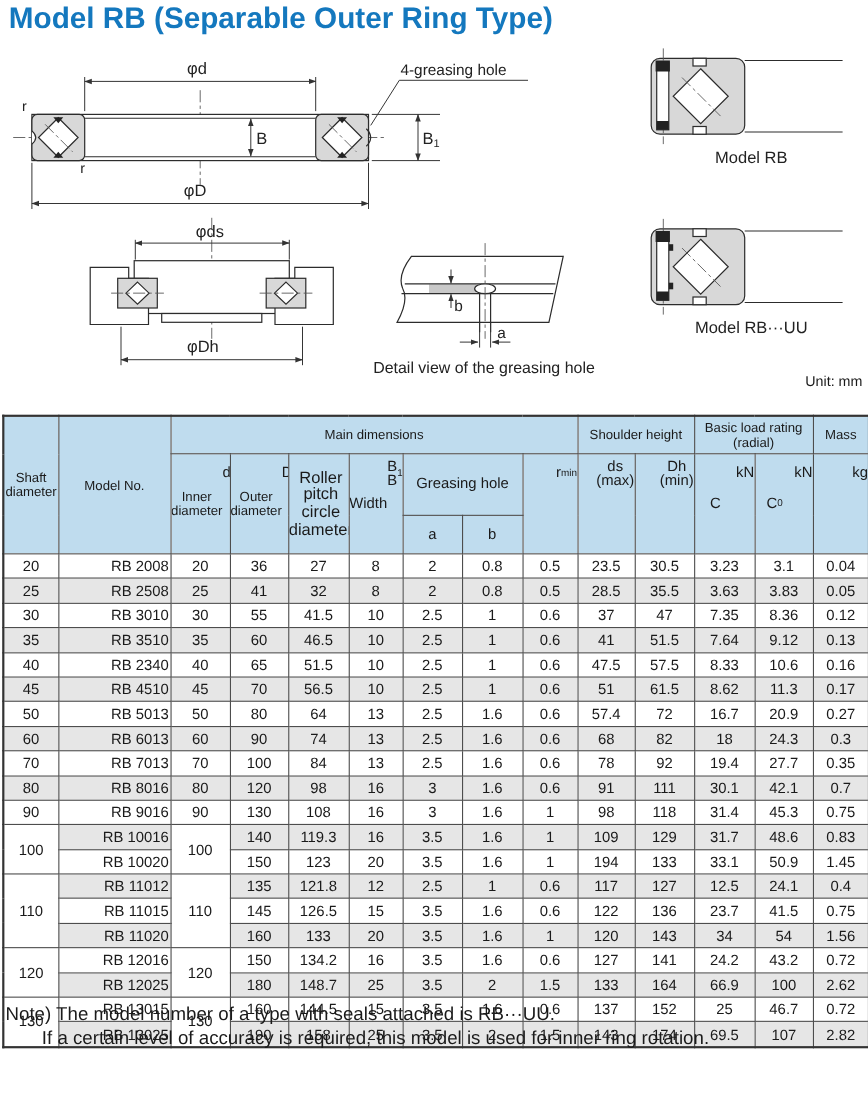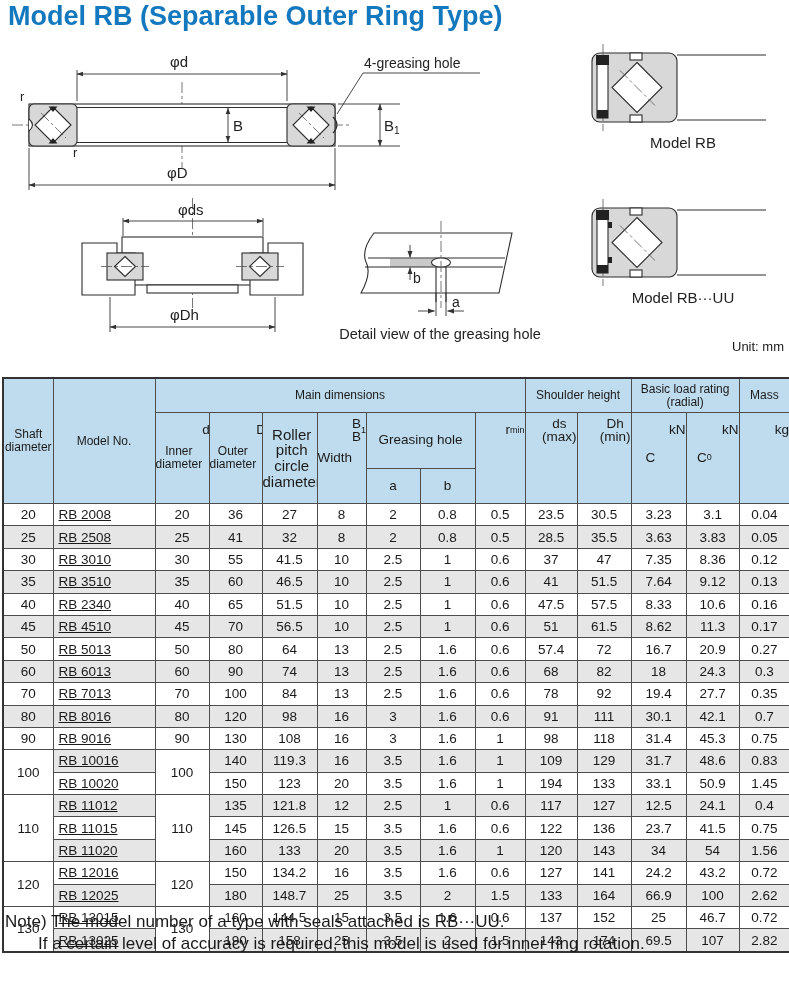--- a/index.html
+++ b/index.html
@@ -27,21 +27,21 @@
   .r3{height:34px;}
   th.gh{height:55px;}
   th.split{padding:0;vertical-align:top;height:90px;}
   .splitbox{display:flex;flex-direction:row;height:90px;}
   .splitbox .up{flex:1;display:flex;align-items:center;justify-content:center;text-align:center;}
   .splitbox .lo{height:34px;display:flex;align-items:center;justify-content:center;
                 font-size:13.5px;text-align:center;line-height:1.0;}
   td{height:19.4px;text-align:center;font-size:13.5px;background:#fff;}
   tr.alt td{background:#E6E6E6;}
   table tr td.merged{background:#ffffff;}
-  td.model{text-align:left;padding-left:5px;text-decoration:underline;}
+  td.model{text-align:right;padding-left:5px;}
   sub{font-size:9px;}
   #notes{position:absolute;left:5px;top:911px;font-size:17px;line-height:1.3;}
   #note-line2{margin-left:33px;}
 </style>
 </head>
 <body>
 
 <div id="page">
 
   <div id="title" style="color: rgb(20, 120, 190);">Model RB (Separable Outer Ring Type)</div>

